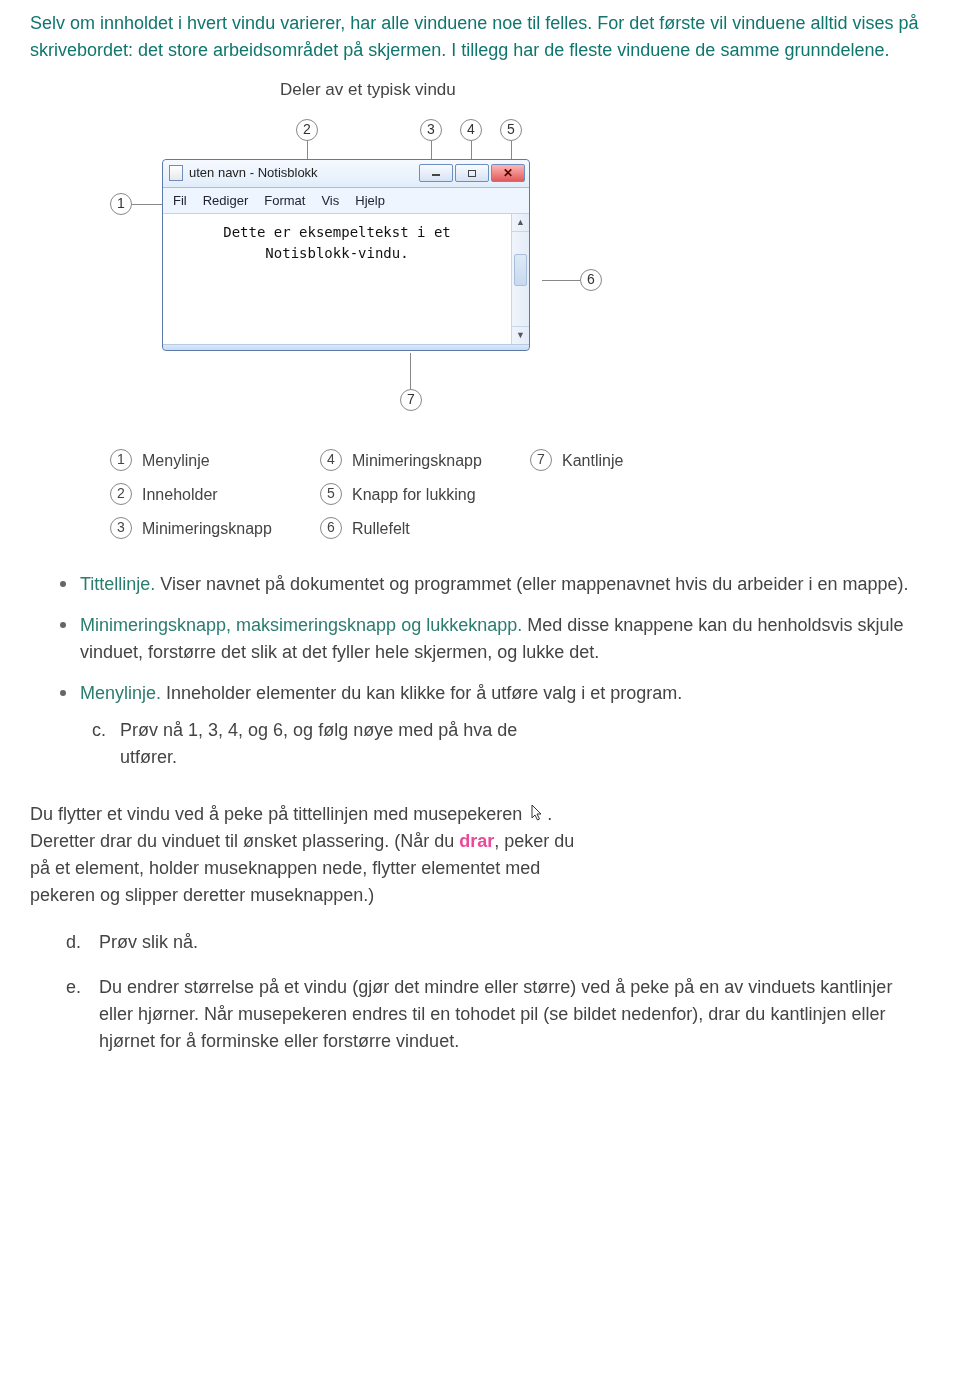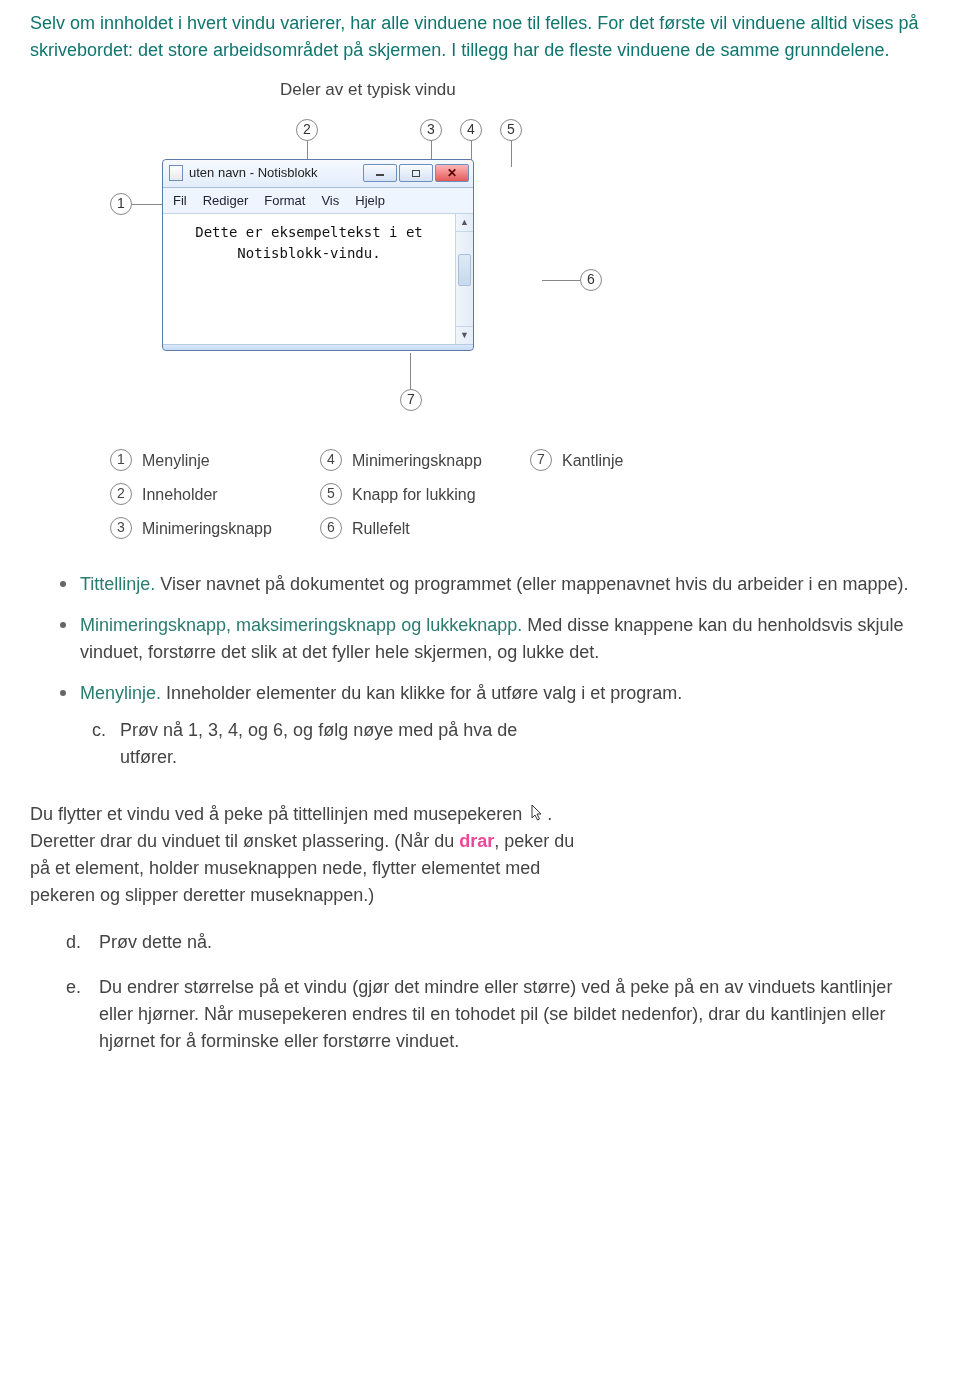--- a/index.html
+++ b/index.html
@@ -47,21 +47,21 @@
       font-size: 14px;
       color: #333;
     }
     .leader {
       position: absolute;
       background: #888;
     }
     
     .window {
       position: absolute;
-      width: 312px;
+      width: 368px;
       border: 1px solid #5b7aa8;
       border-radius: 4px;
       box-shadow: 0 0 0 1px #c2d4e8 inset;
       background: linear-gradient(#e8f2ff, #d9e8fb);
     }
     .titlebar {
       display: flex;
       align-items: center;
       height: 28px;
       padding: 0 4px 0 6px;
@@ -378,19 +378,19 @@
 
 <p class="para">
   <span>Du flytter et vindu ved å peke på tittellinjen med musepekeren </span><svg class="mouse-icon" width="14" height="18" viewBox="0 0 14 18">
     <path d="M2 1 L2 14 L5 11 L7.5 16 L9.5 15 L7 10 L11 10 Z" fill="#fff" stroke="#333" stroke-width="1"></path>
   </svg><span>. Deretter drar du vinduet til ønsket plassering. (Når du </span><span class="bold">drar</span><span>, peker du på et element, holder museknappen nede, flytter elementet med pekeren og slipper deretter museknappen.)</span>
 </p>
 
 <ol class="lettered">
   <li>
     <span class="ltr">d.</span>
-    <span>Prøv dette nå.</span>
+    <span>Prøv slik nå.</span>
   </li>
   <li>
     <span class="ltr">e.</span>
     <span>Du endrer størrelse på et vindu (gjør det mindre eller større) ved å peke på en av vinduets kantlinjer eller hjørner. Når musepekeren endres til en tohodet pil (se bildet nedenfor), drar du kantlinjen eller hjørnet for å forminske eller forstørre vinduet.</span>
   </li>
 </ol>
 
 </body></html>

